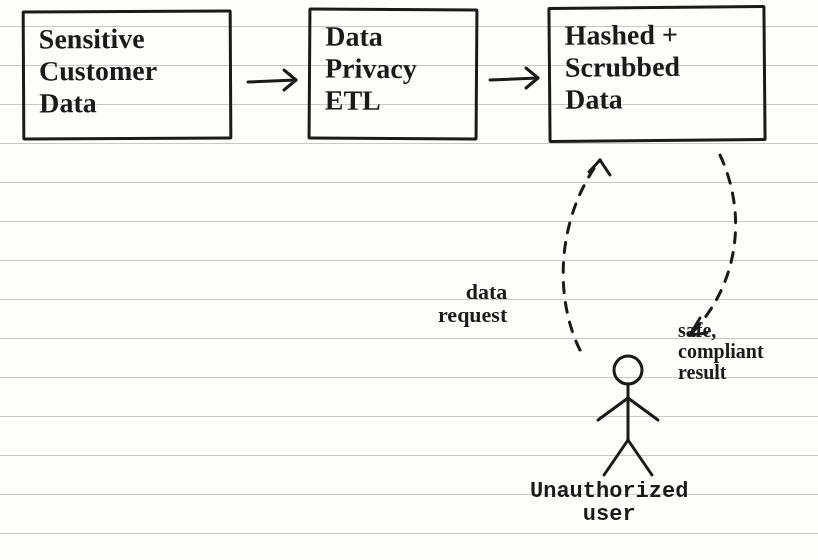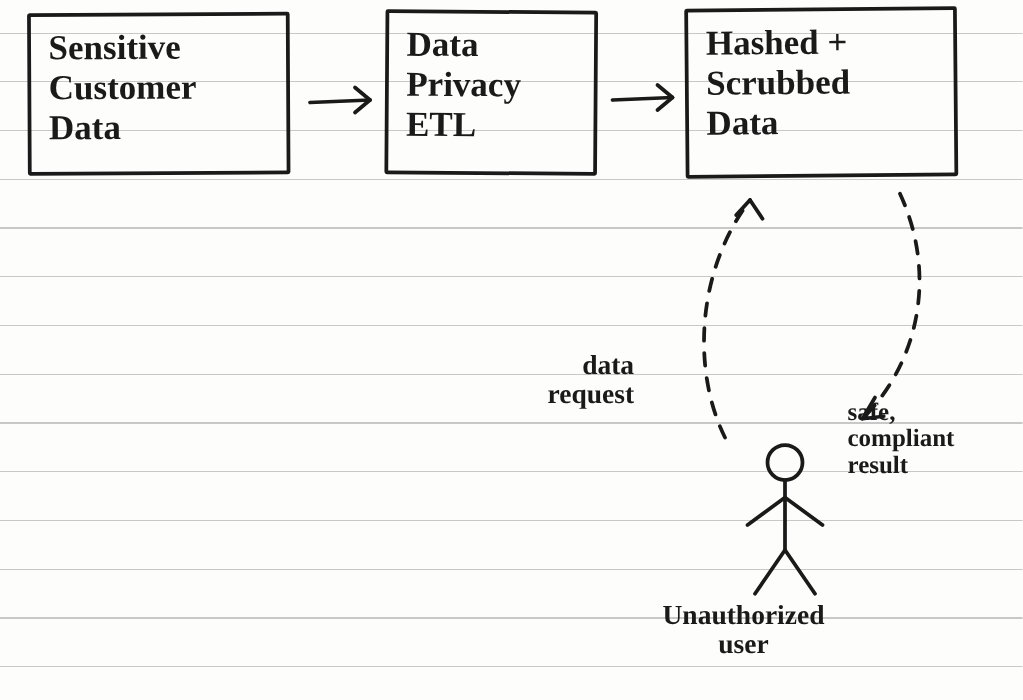--- a/index.html
+++ b/index.html
@@ -87,21 +87,21 @@
     <div>Hashed +</div>
     <div>Scrubbed</div>
     <div>Data</div>
   </div>
 
   <div class="label" style="left:438px; top:280px; text-align:right;">data
 request</div>
   <div class="label small" style="left:678px; top:320px;">safe,
 compliant
 result</div>
-  <div class="label" style="left:530px; top:480px; text-align:center;">Unauthorized
+  <div class="label" style="left:530px; top:480px; text-align:center;font-family:Liberation Mono, monospace;">Unauthorized
 user</div>
 
   <svg class="overlay" viewBox="0 0 818 560">
     <g stroke="#1a1a1a" stroke-width="3" fill="none" stroke-linecap="round" stroke-linejoin="round">
 
       <g>
         <path d="M 248 82 L 296 80"></path>
         <path d="M 296 80 L 284 70 M 296 80 L 284 90"></path>
       </g>
 

